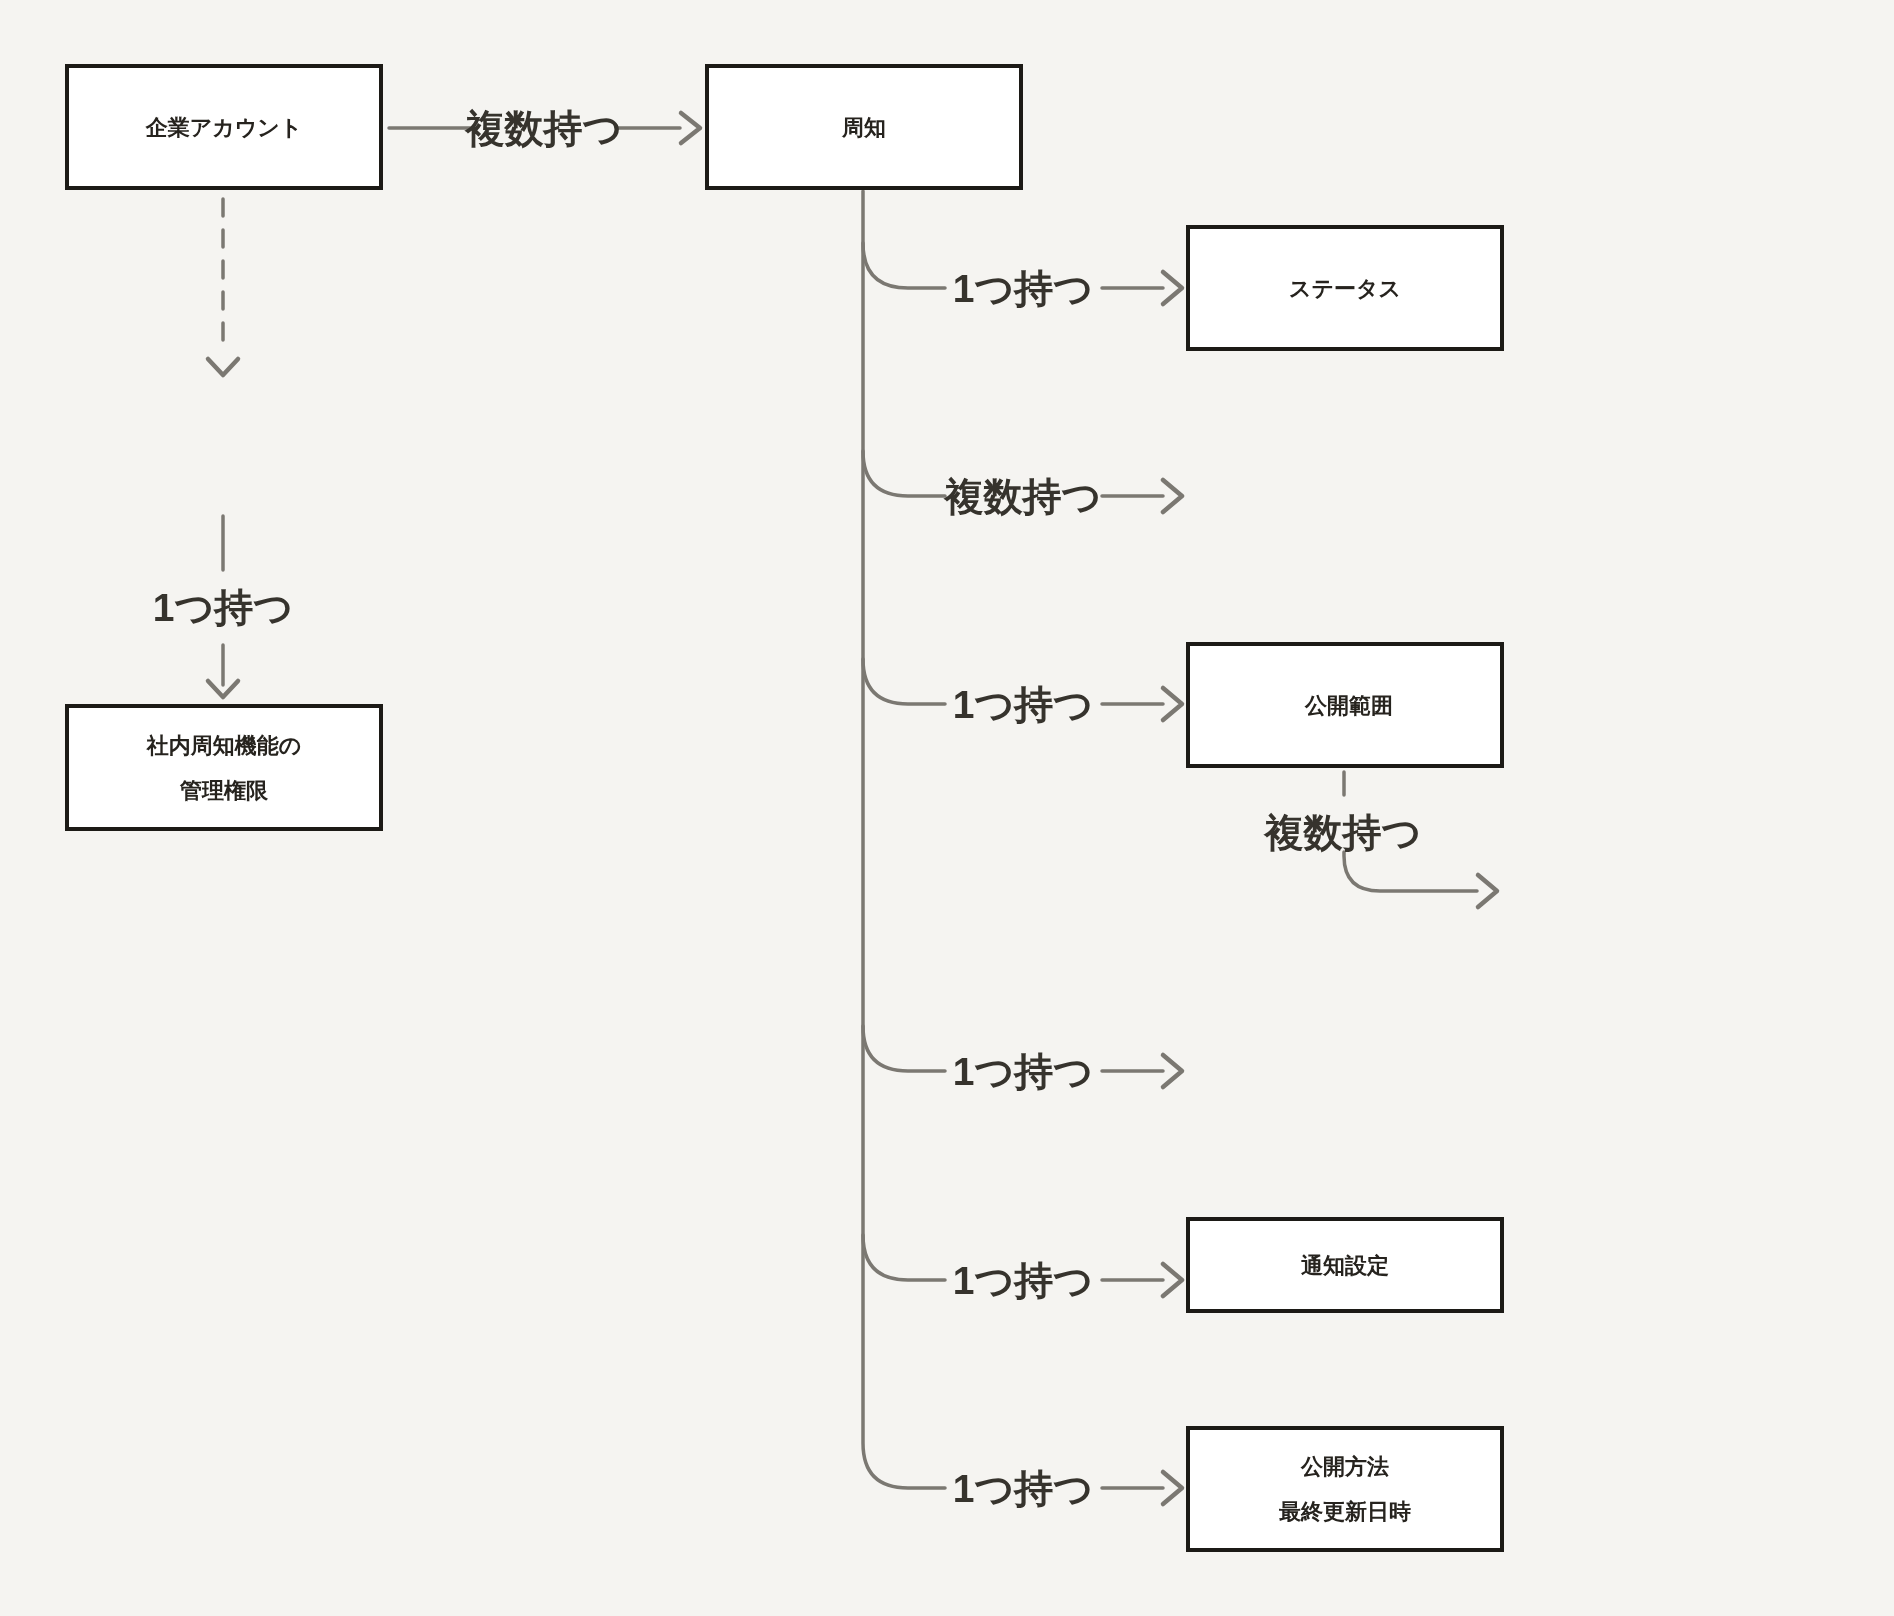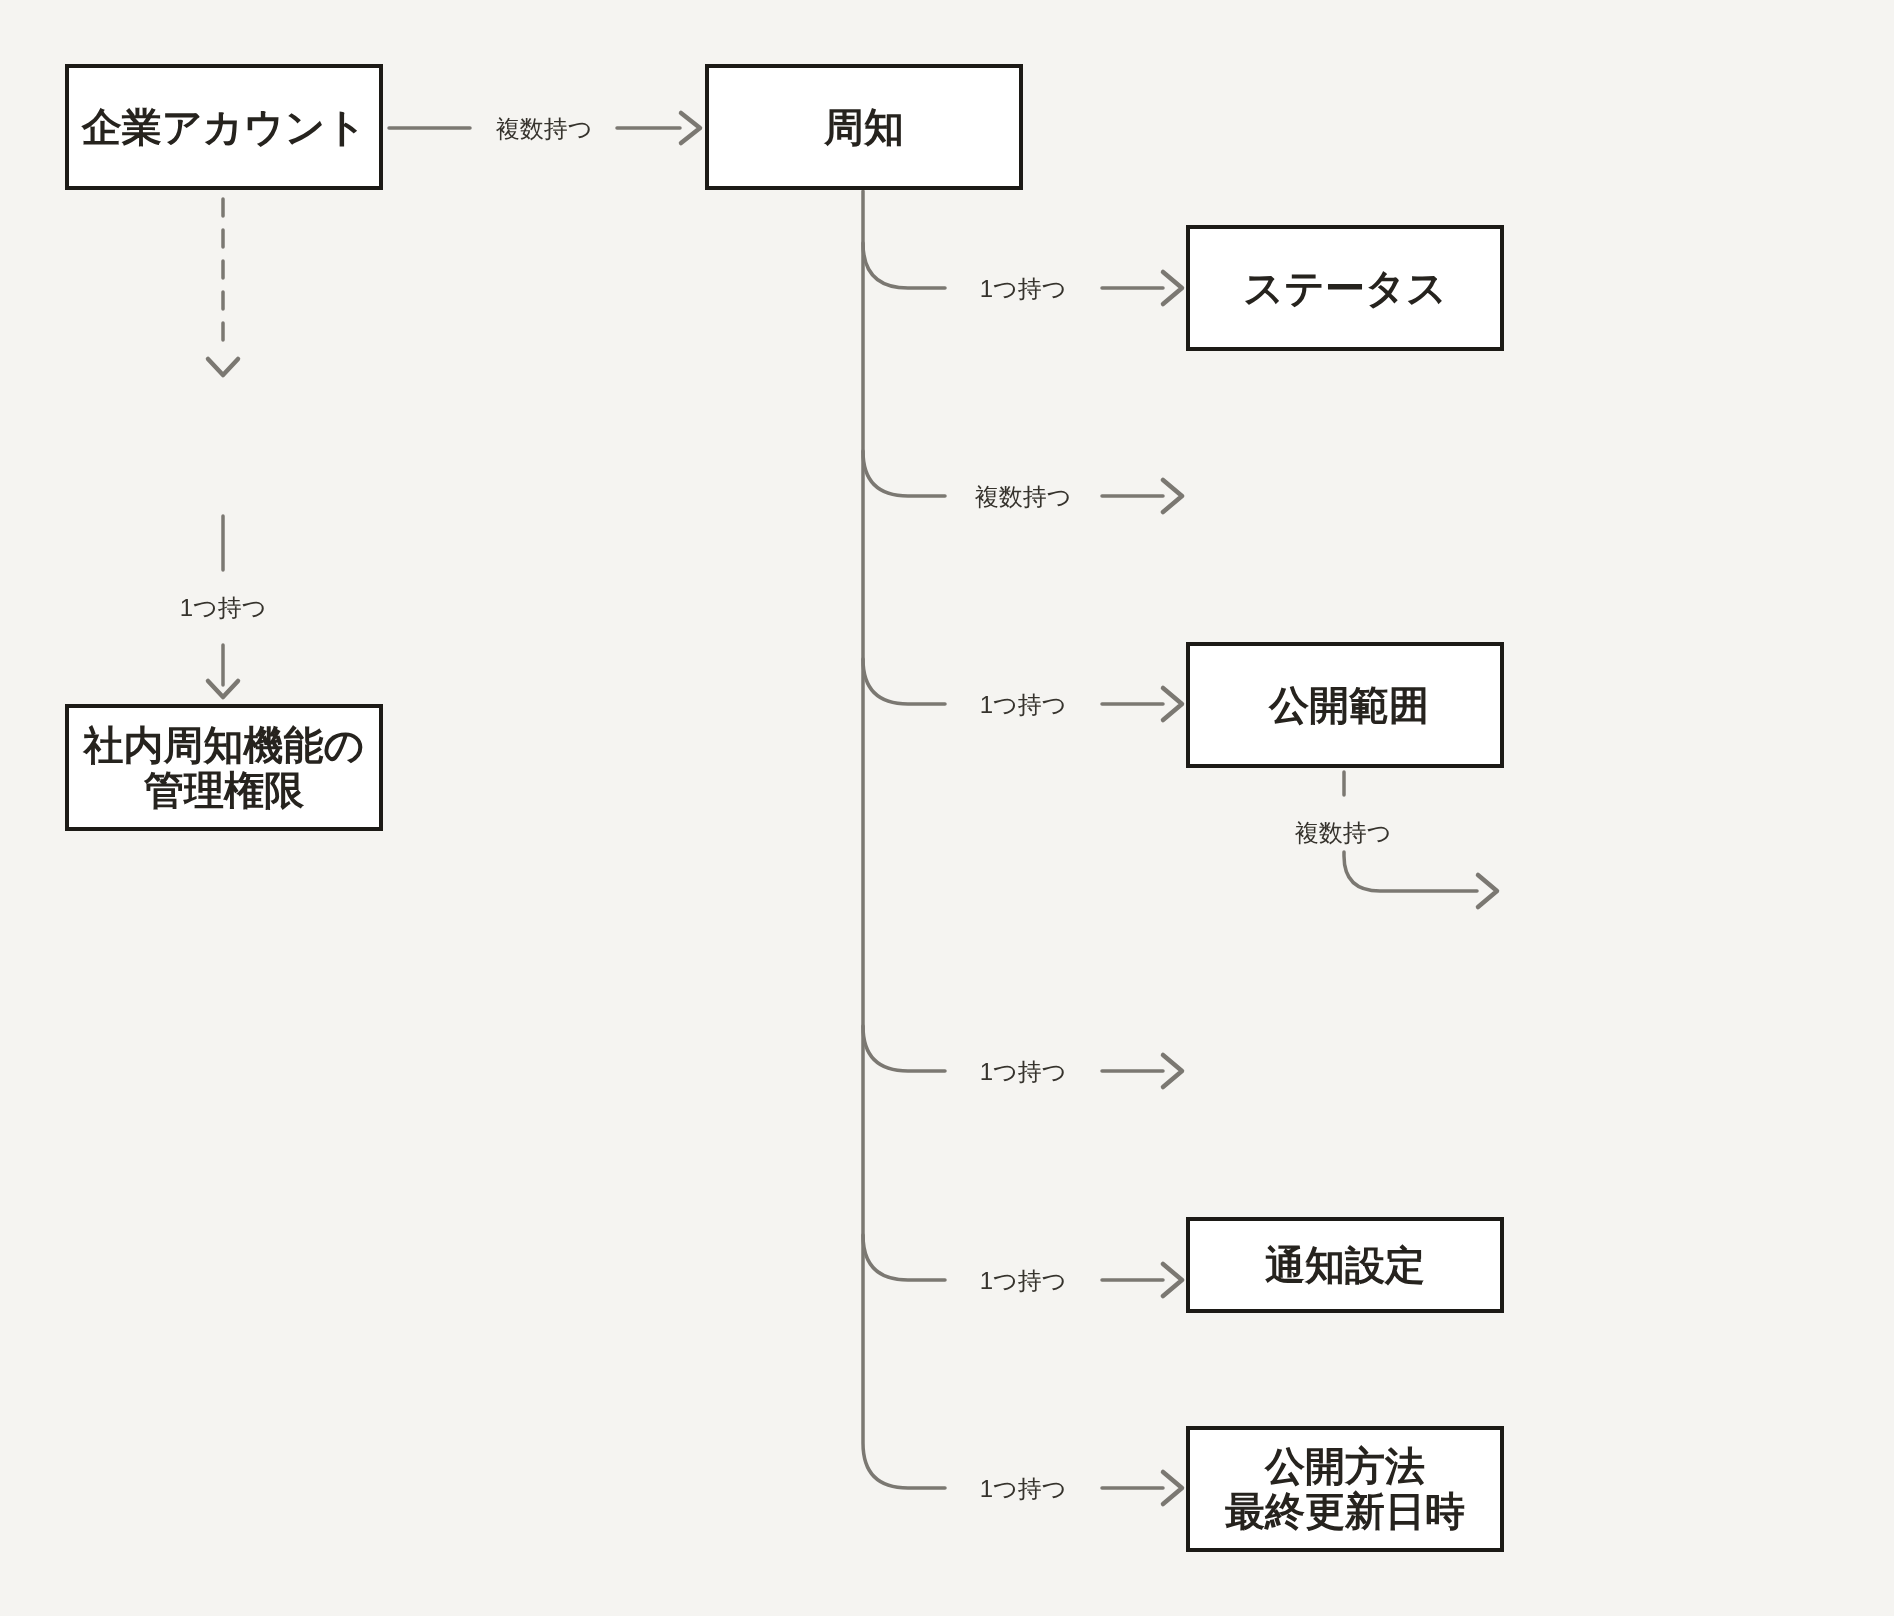--- a/index.html
+++ b/index.html
@@ -43,32 +43,33 @@
   .dashed { stroke-dasharray: 17 14; }
   .node {
     position: absolute;
     background: var(--node-fill);
     border: 4px solid var(--node-border);
     display: flex;
     align-items: center;
     justify-content: center;
     text-align: center;
     font-weight: bold;
-    font-size: 40px;
+    font-size: 22px;
     line-height: 45px;
     color: var(--node-text);
     white-space: pre-line;
   }
   .edge-label {
     position: absolute;
     transform: translate(-50%, -50%);
-    font-size: 24px;
+    font-size: 39px;
     line-height: 29px;
     color: var(--edge-label-text);
     white-space: nowrap;
+    font-weight: bold;
   }
 </style>
 </head>
 <body>
 
 <div id="canvas">
 
   <svg class="wires" viewBox="0 0 1894 1616" aria-hidden="true">
 
     <g>

